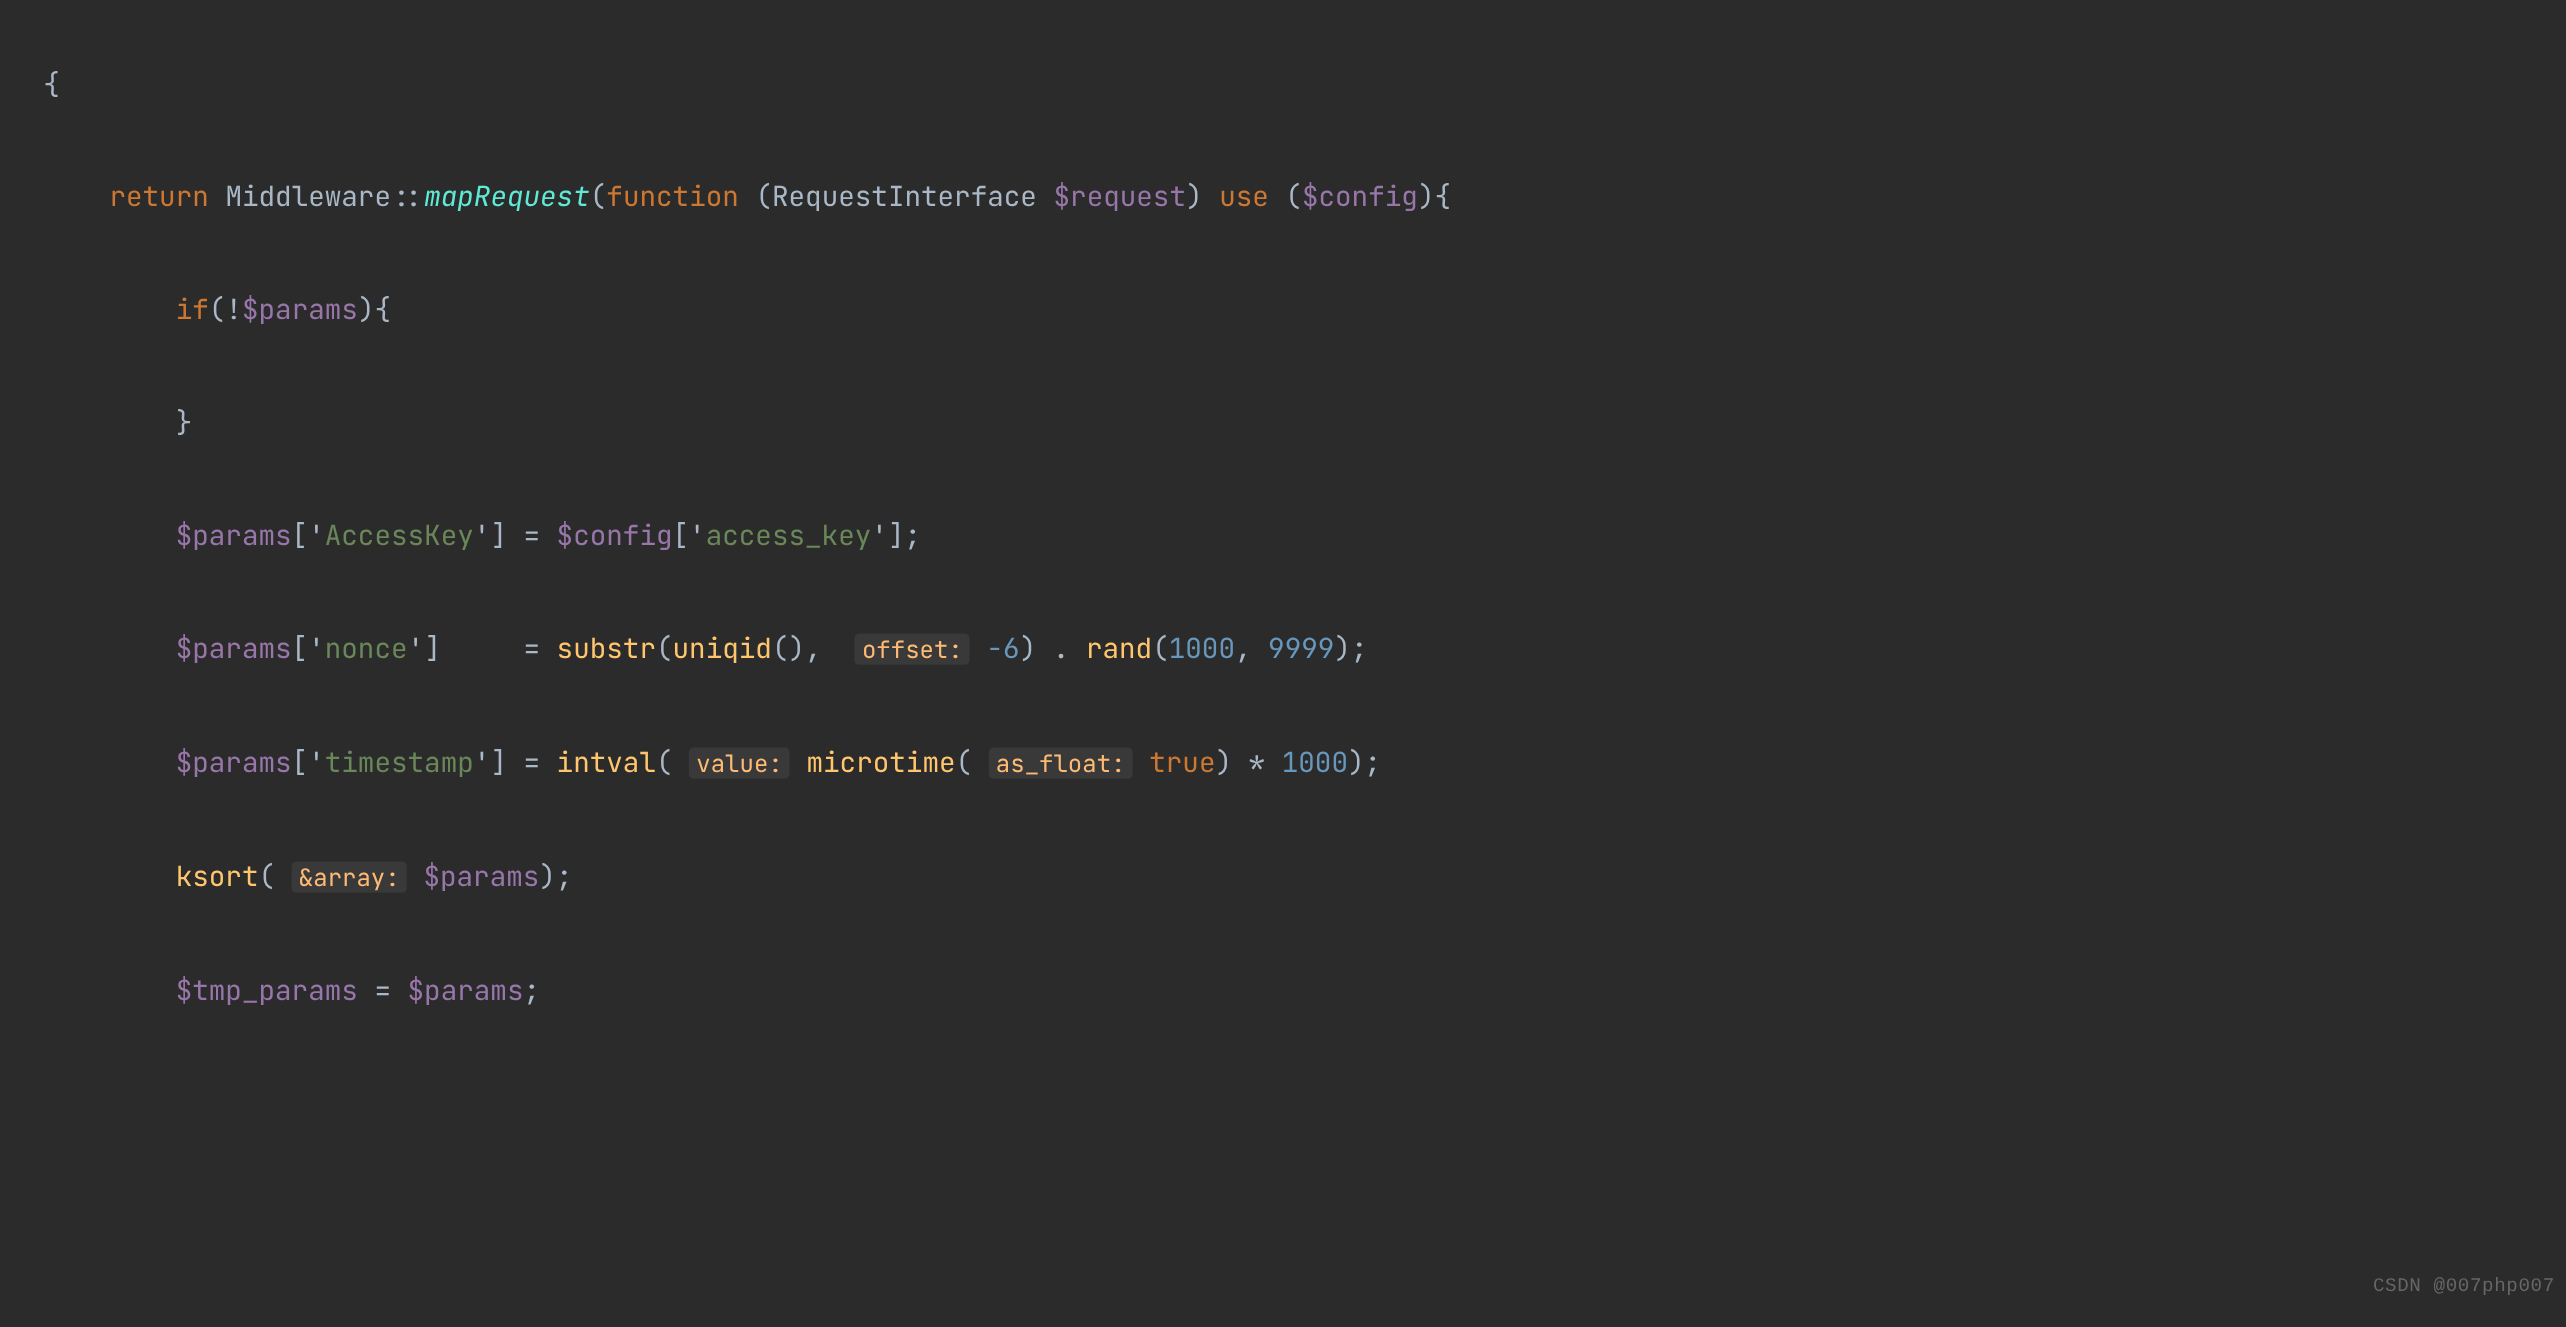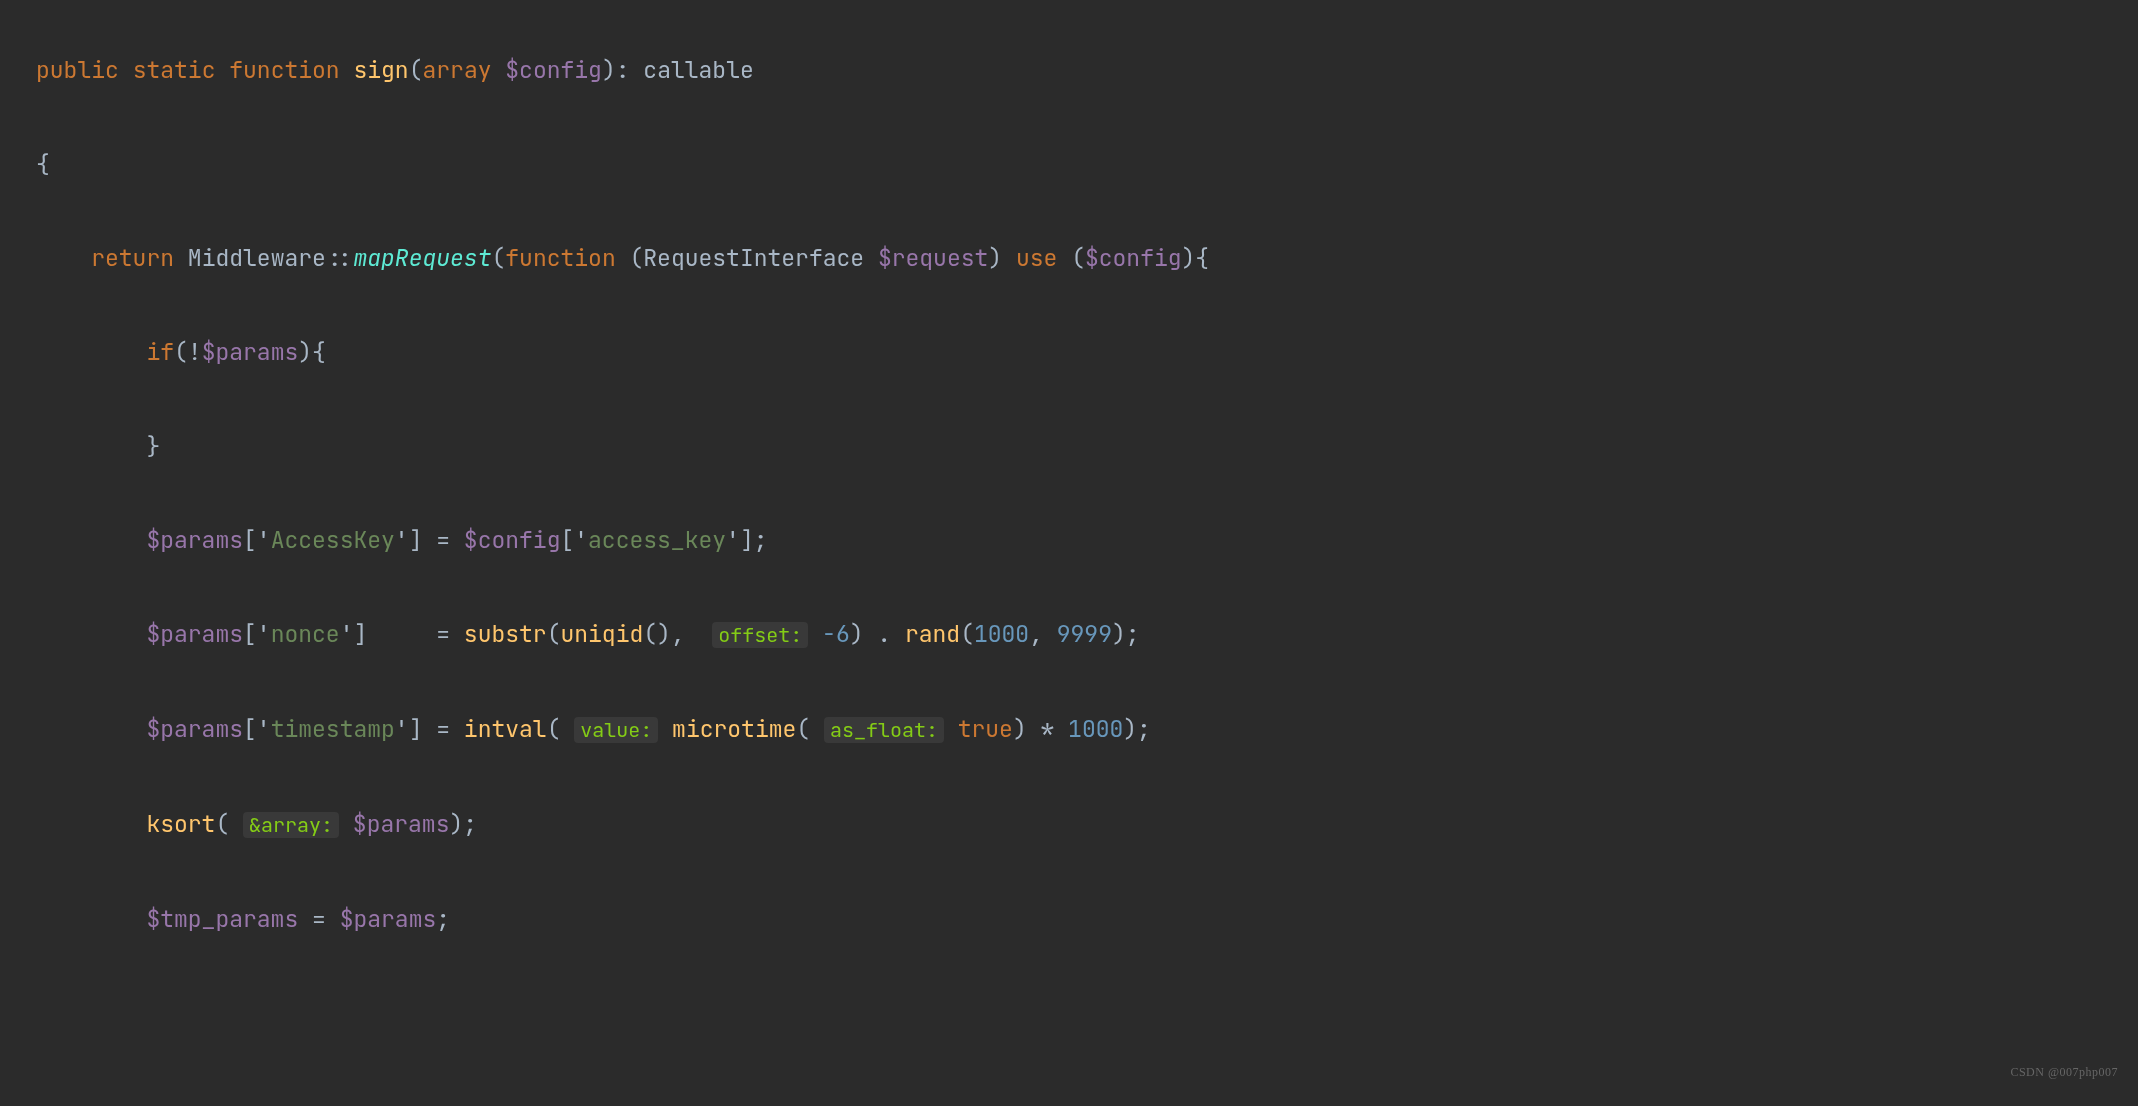--- a/index.html
+++ b/index.html
@@ -21,42 +21,41 @@
   }
   .line { display: block; padding-left: 26px; }
   .kw   { color: #cc7832; }   
   .fn   { color: #ffc66d; }   
   .fni  { color: #5eead4; font-style: italic; }
   .var  { color: #9876aa; }   
   .str  { color: #6a8759; }   
   .num  { color: #6897bb; }   
   .ty   { color: #a9b7c6; }
   .hint {
-    color: #84cc16;
+    color: #fdba74;
     background: rgba(100,100,100,0.25);
     border-radius: 4px;
     padding: 0 6px;
     font-size: 20px;
   }
   .pn   { color: #a9b7c6; } 
   .watermark {
     position: absolute;
-    right: 20px;
+    right: 9px;
     bottom: 10px;
     color: #666;
-    font-size: 12px;
+    font-size: 16px;
     letter-spacing: 0.5px;
-    font-family: Liberation Serif, serif;
+    font-family: Liberation Mono, monospace;
   }
 </style>
 </head>
 <body>
 
 <div class="editor">
-<span class="line"><span class="kw">public</span> <span class="kw">static</span> <span class="kw">function</span> <span class="fn">sign</span><span class="pn">(</span><span class="kw">array</span> <span class="var">$config</span><span class="pn">): </span><span class="ty">callable</span></span>
 <span class="line"><span class="pn">{</span></span>
 <span class="line">    <span class="kw">return</span> <span class="ty">Middleware</span><span class="pn">::</span><span class="fni">mapRequest</span><span class="pn">(</span><span class="kw">function</span><span class="pn"> (</span><span class="ty">RequestInterface</span> <span class="var">$request</span><span class="pn">) </span><span class="kw">use</span><span class="pn"> (</span><span class="var">$config</span><span class="pn">){</span></span>
 <span class="line">        <span class="kw">if</span><span class="pn">(!</span><span class="var">$params</span><span class="pn">){</span></span>
 <span class="line">        <span class="pn">}</span></span>
 <span class="line">        <span class="var">$params</span><span class="pn">['</span><span class="str">AccessKey</span><span class="pn">'] = </span><span class="var">$config</span><span class="pn">['</span><span class="str">access_key</span><span class="pn">'];</span></span>
 <span class="line">        <span class="var">$params</span><span class="pn">['</span><span class="str">nonce</span><span class="pn">']     = </span><span class="fn">substr</span><span class="pn">(</span><span class="fn">uniqid</span><span class="pn">(),  </span><span class="hint">offset:</span> <span class="num">-6</span><span class="pn">) . </span><span class="fn">rand</span><span class="pn">(</span><span class="num">1000</span><span class="pn">, </span><span class="num">9999</span><span class="pn">);</span></span>
 <span class="line">        <span class="var">$params</span><span class="pn">['</span><span class="str">timestamp</span><span class="pn">'] = </span><span class="fn">intval</span><span class="pn">( </span><span class="hint">value:</span> <span class="fn">microtime</span><span class="pn">( </span><span class="hint">as_float:</span> <span class="kw">true</span><span class="pn">) * </span><span class="num">1000</span><span class="pn">);</span></span>
 <span class="line">        <span class="fn">ksort</span><span class="pn">( </span><span class="hint">&amp;array:</span> <span class="var">$params</span><span class="pn">);</span></span>
 <span class="line">        <span class="var">$tmp_params</span><span class="pn"> = </span><span class="var">$params</span><span class="pn">;</span></span>
 

